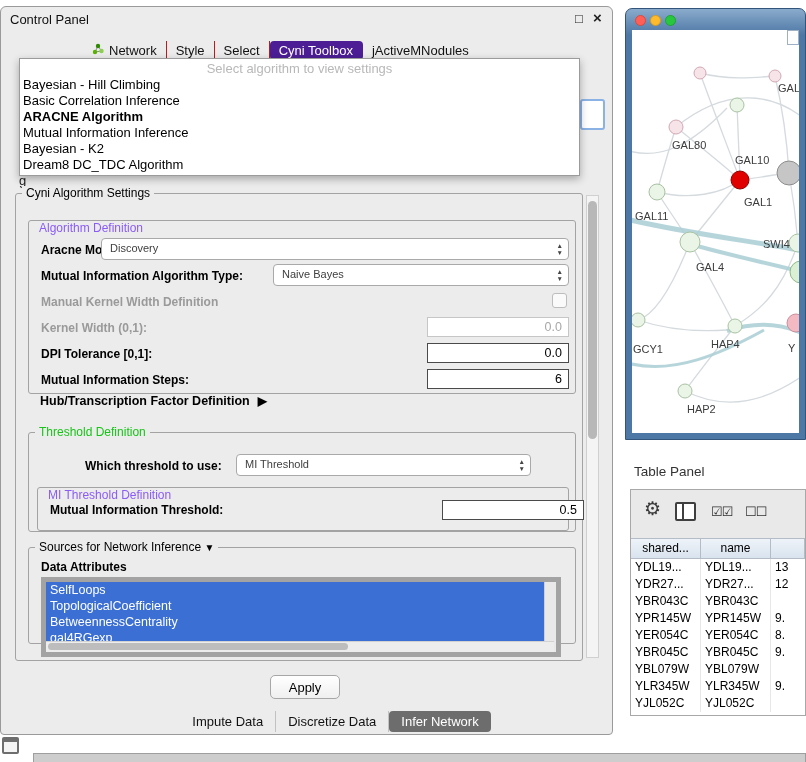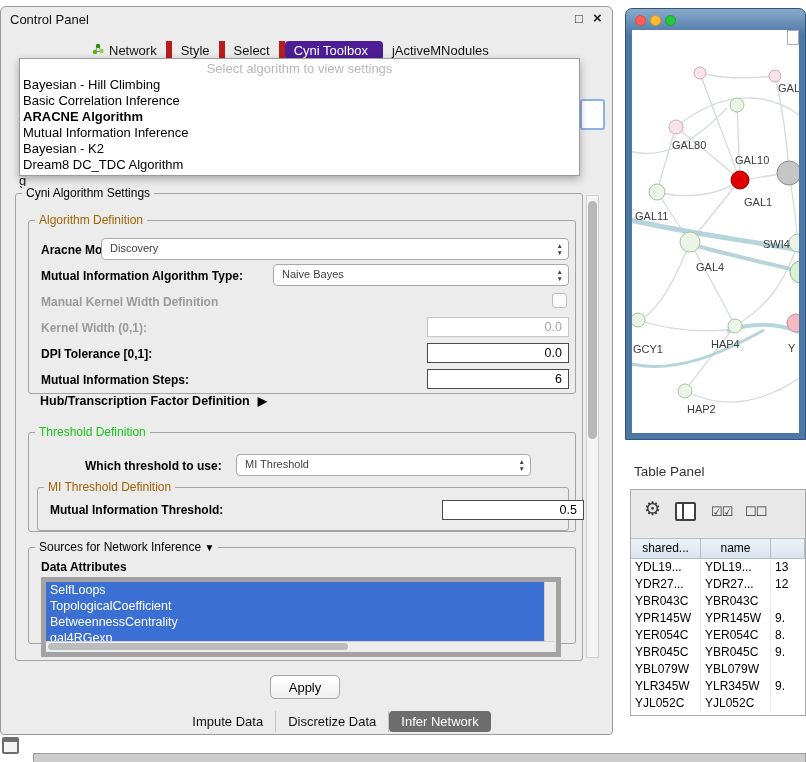--- a/index.html
+++ b/index.html
@@ -10,39 +10,39 @@
   #cp-window{position:absolute;left:0;top:6px;width:613px;height:729px;background:#ececec;
              border:1px solid #9a9a9a;border-radius:6px 6px 4px 4px;box-sizing:border-box;}
   .titlebar{position:absolute;left:0;top:0;width:100%;height:24px;}
   .titlebar .title{position:absolute;left:9px;top:5px;font-size:13px;color:#111;}
   .winbtn{position:absolute;top:4px;font-size:13px;color:#222;cursor:default;}
   #float-btn{left:574px;}
   #close-btn{left:592px;font-weight:bold;font-size:15px;top:2px;}
 
   
   .tabbar{position:absolute;left:82px;top:32px;height:22px;display:flex;align-items:center;}
-  .tab{padding:2px 9px;font-size:13px;color:#111;border-right:6px solid #b91c1c;display:flex;align-items:center;gap:4px;white-space:nowrap;}
+  .tab{padding:2px 9px;font-size:13px;color:#111;border-right:1px solid #b91c1c;display:flex;align-items:center;gap:4px;white-space:nowrap;}
   .tab:last-child{border-right:none;}
   .tab.selected{background:#4c1d95;color:#fff;border-radius:4px;border-right-color:transparent;}
 
   
   #popup{position:absolute;left:18px;top:51px;width:561px;height:118px;background:#fff;
          border:1px solid #9b9b9b;box-shadow:0 3px 8px rgba(0,0,0,.3);z-index:50;padding-top:2px;box-sizing:border-box;}
   .popup-hint{font-size:13px;color:#b8b8b8;text-align:center;line-height:16px;}
   .popup-item{font-size:13px;line-height:16px;padding-left:3px;color:#000;}
   .popup-item.selected{font-weight:bold;}
 
   .focus-fragment{position:absolute;left:579px;top:92px;width:21px;height:27px;background:#fff;
                   border:2px solid #8ab2e4;border-radius:3px;}
   .g-fragment{position:absolute;left:18px;top:166px;font-size:13px;color:#222;}
 
   
   .groupbox{position:absolute;border:1px solid #a3a3a3;border-radius:3px;box-sizing:border-box;}
   .legend{position:absolute;top:-8px;left:6px;background:#ececec;padding:0 4px;font-size:12px;white-space:nowrap;}
-  .legend.blue{color:#a16207;}
+  .legend.blue{color:#8b5cf6;margin-top:8px;}
   .legend.green{color:#17c417;}
   .legend.black{color:#000;}
 
   #settings-box{left:14px;top:186px;width:568px;height:468px;}
   #algdef{left:12px;top:26px;width:548px;height:174px;}
   #threshold{left:12px;top:238px;width:548px;height:100px;}
   #mi-group{left:8px;top:54px;width:532px;height:44px;}
   #sources{left:12px;top:353px;width:548px;height:97px;}
 
   .row-label{position:absolute;font-size:12px;font-weight:bold;color:#000;white-space:nowrap;}

